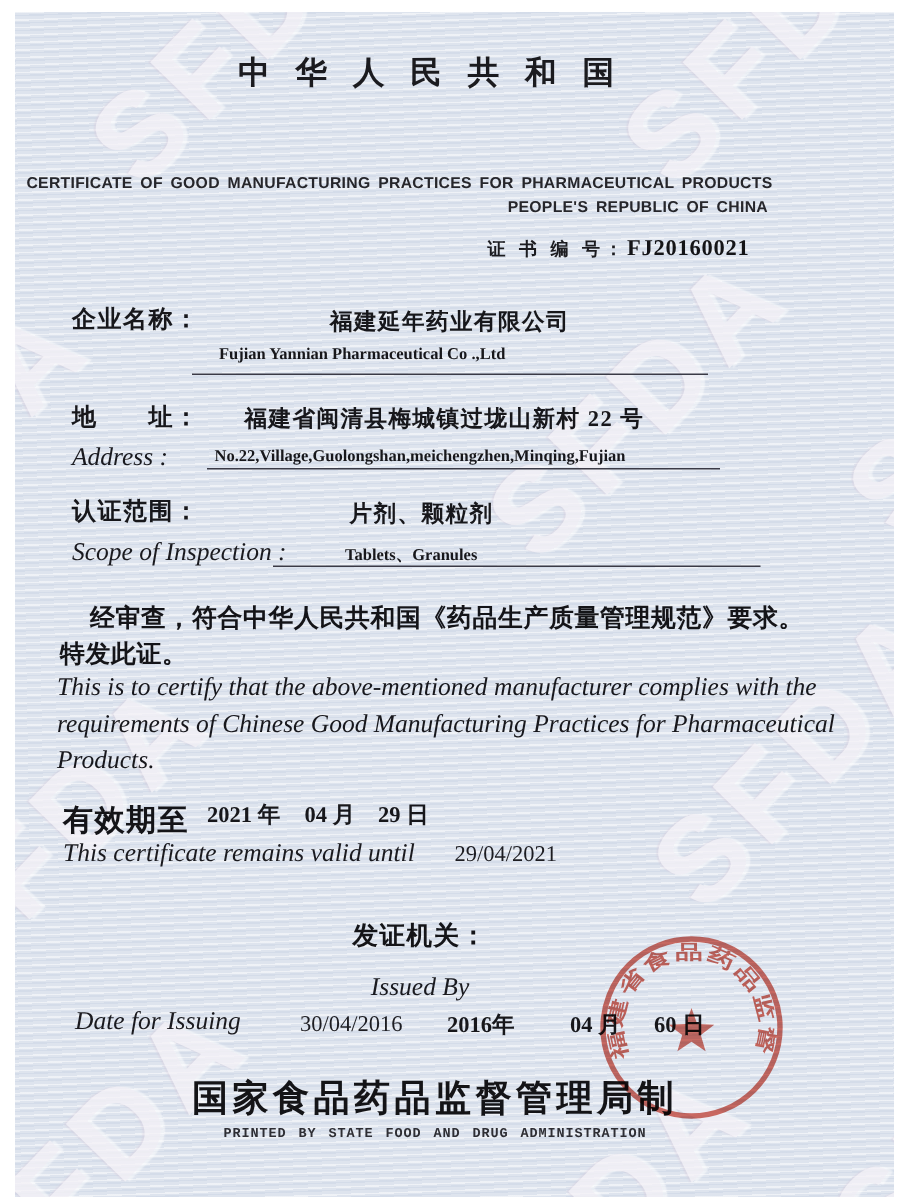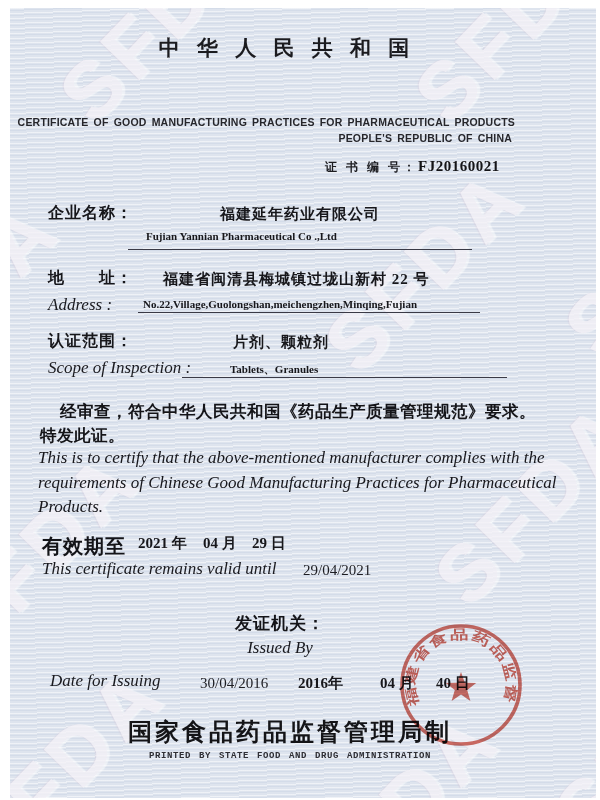--- a/index.html
+++ b/index.html
@@ -97,28 +97,28 @@
 
     <div class="abs val-label" style="left:32px;top:525px">有效期至</div>
     <div class="abs val-num" style="left:128px;top:526px">2021 年</div>
     <div class="abs val-num" style="left:193px;top:526px">04 月</div>
     <div class="abs val-num" style="left:242px;top:526px">29 日</div>
     <div class="abs en-label" style="left:32px;top:551px">This certificate remains valid until</div>
     <div class="abs date-val" style="left:293px;top:554px">29/04/2021</div>
 
     <div class="abs" style="left:20px;top:604px;width:500px;text-align:center">
       <div class="issuer-cn">发证机关：</div>
-      <div class="issuer-en" style="margin-top:3px">Issued By</div>
+      <div class="issuer-en" style="margin-top:13px">Issued By</div>
     </div>
 
     <div class="abs en-label" style="left:40px;top:663px">Date for Issuing</div>
     <div class="abs date-val" style="left:190px;top:667px">30/04/2016</div>
     <div class="abs val-num" style="left:288px;top:666px">2016年</div>
     <div class="abs val-num" style="left:370px;top:666px">04 月</div>
-    <div class="abs val-num" style="left:426px;top:666px">40 日</div>
+    <div class="abs val-num" style="left:426px;top:666px">60 日</div>
 
     <div class="abs" style="left:15px;top:708px;width:530px;text-align:center">
       <div class="footer-cn">国家食品药品监督管理局制</div>
       <div class="footer-en" style="margin-top:3px">PRINTED BY STATE FOOD AND DRUG ADMINISTRATION</div>
     </div>
 
     <svg class="seal" width="134" height="134" viewBox="0 0 134 134">
       <defs>
         <path id="ringPath" d="M 25.3 86.4 A 46 46 0 1 1 108.7 86.4" fill="none"></path>
       </defs>

